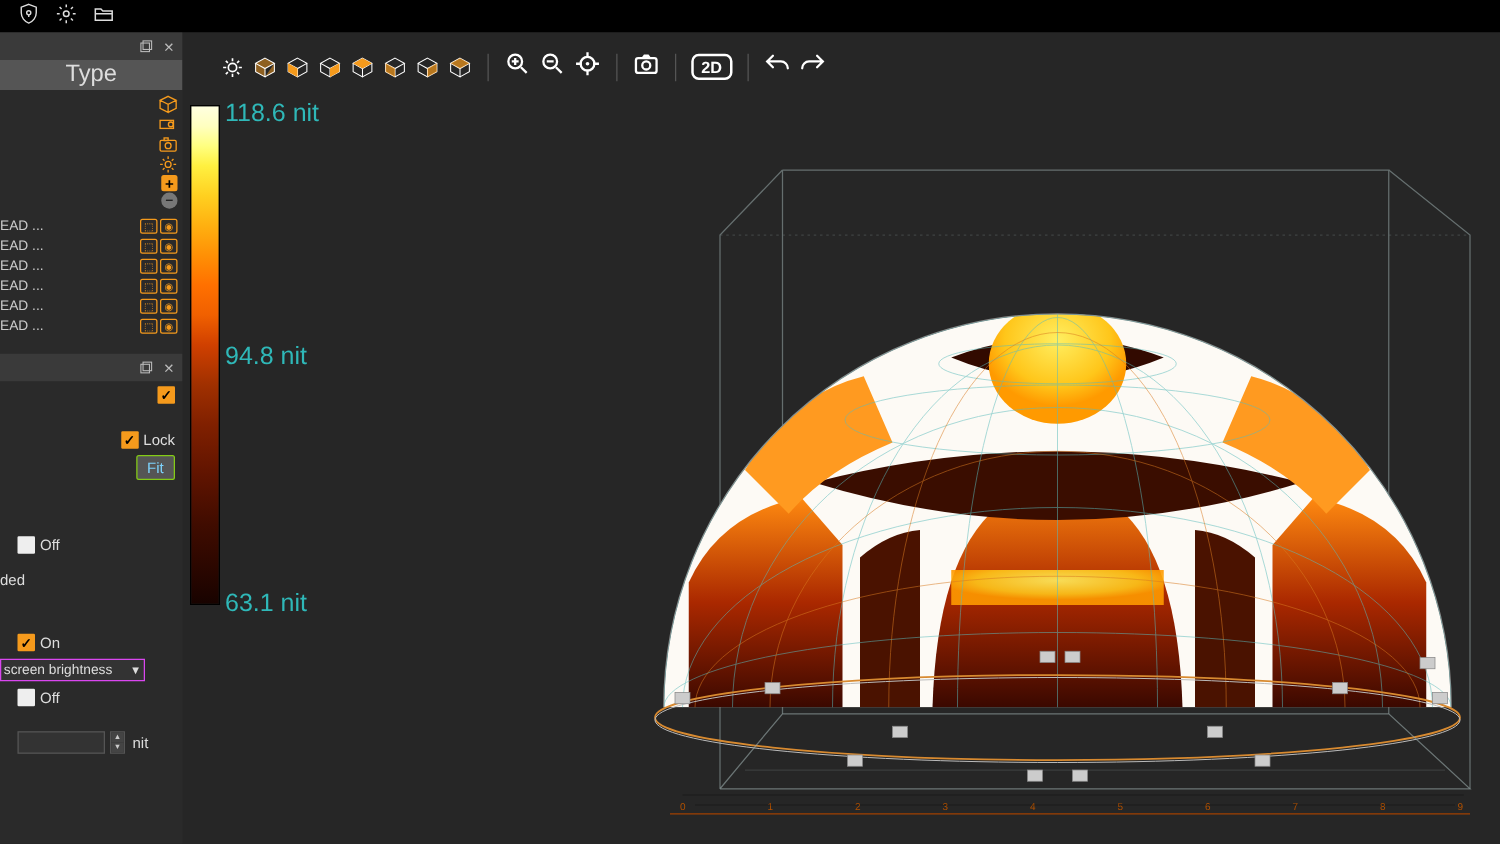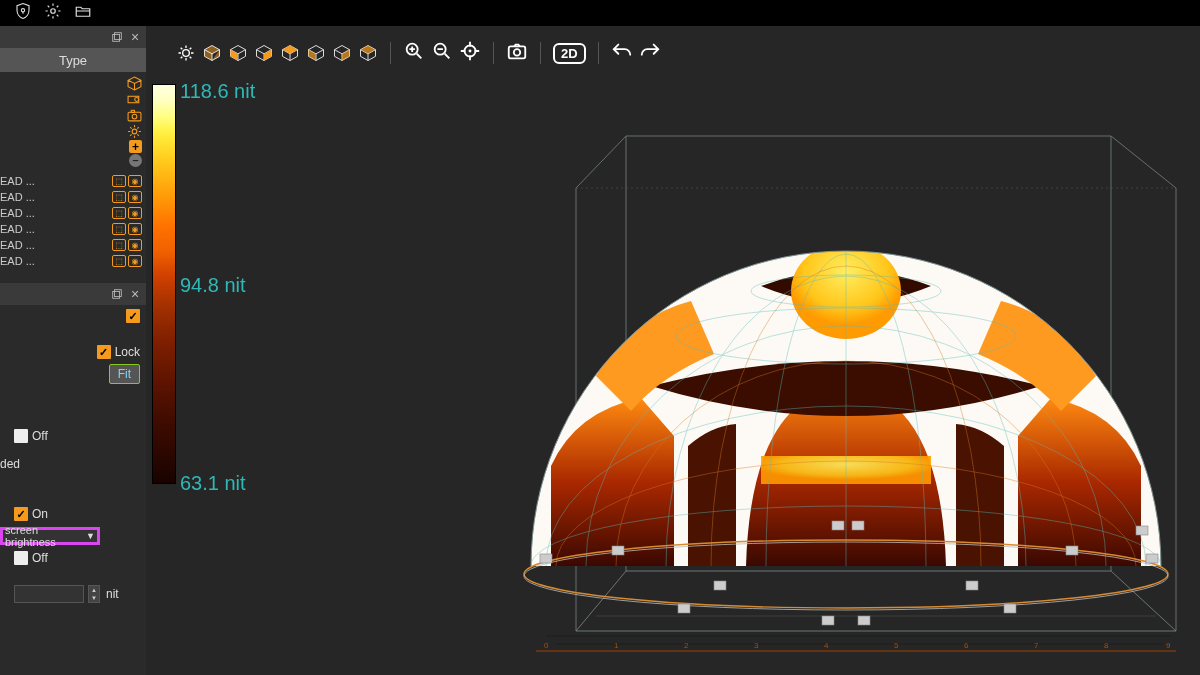--- a/index.html
+++ b/index.html
@@ -13,42 +13,42 @@
 
   
   .main { display: flex; height: calc(100% - 26px); }
   .left { width: 146px; background: #2a2a2a; display: flex; flex-direction: column; }
   .viewport { flex: 1; background: #262626; position: relative; }
 
   
   .panel-head { height: 22px; background: #3a3a3a; display: flex; align-items: center; justify-content: flex-end; padding: 0 4px; gap: 4px; font-size: 12px; color: #bbb; }
   .panel-head .dock, .panel-head .x { width: 14px; height: 14px; display: flex; align-items: center; justify-content: center; cursor: pointer; }
   .panel-head .x { font-size: 14px; }
-  .type-head { height: 24px; background: #555; display: flex; align-items: center; justify-content: center; color: #ddd; font-size: 13px; }
+  .type-head { height: 24px; background: #555; display: flex; align-items: center; justify-content: center; color: #ddd; font-size: 19px; }
 
   
   .type-icons { display: flex; flex-direction: column; align-items: flex-end; padding: 4px 4px 6px 0; gap: 1px; }
   .type-icons span { width: 15px; height: 15px; display: flex; align-items: center; justify-content: center; font-size: 13px; line-height: 1; color: #f59a1c; }
   .type-icons .plus { background: #f59a1c; color: #000; border-radius: 2px; font-size: 12px; font-weight: bold; width: 13px; height: 13px; }
   .type-icons .minus { background: #777; color: #222; border-radius: 7px; width: 13px; height: 13px; font-weight: bold; font-size: 11px; }
 
   
   .proj-list { display: flex; flex-direction: column; }
   .proj-row { height: 16px; display: flex; align-items: center; font-size: 11px; color: #ccc; padding-right: 4px; gap: 2px; }
   .proj-row .lbl { flex: 1; white-space: nowrap; overflow: hidden; }
   .proj-row .ic { width: 14px; height: 12px; border: 1px solid #f59a1c; border-radius: 2px; display: flex; align-items: center; justify-content: center; color: #f59a1c; font-size: 8px; }
 
   
   .props { display: flex; flex-direction: column; font-size: 12px; color: #ddd; }
   .row { display: flex; align-items: center; height: 22px; padding: 0 6px; gap: 4px; justify-content: flex-end; }
   .chk { width: 14px; height: 14px; background: #f59a1c; display: inline-flex; align-items: center; justify-content: center; color: #000; font-size: 11px; font-weight: bold; border-radius: 1px; }
   .chk.off { background: #eee; }
   .btn-fit { background: #555; border: 1px solid #84cc16; color: #7dd3fc; font-size: 12px; padding: 2px 8px; border-radius: 2px; cursor: pointer; }
   .row.left-al { justify-content: flex-start; padding-left: 14px; }
-  .sel { background: #333; border: 3px solid #d946ef; color: #ddd; font-size: 11px; height: 18px; width: 100px; display: flex; align-items: center; padding: 0 2px; justify-content: space-between; }
+  .sel { background: #333; border: 1px solid #d946ef; color: #ddd; font-size: 11px; height: 18px; width: 116px; display: flex; align-items: center; padding: 0 2px; justify-content: space-between; }
   .sel .arr { font-size: 9px; }
   .spacer6 { height: 6px; }
   .spacer14 { height: 14px; }
   .num { background: #333; border: 1px solid #555; width: 70px; height: 18px; font-size: 11px; color: #ddd; padding: 0 4px; display: flex; align-items: center; justify-content: flex-end; }
   .updn { width: 12px; height: 18px; display: flex; flex-direction: column; border: 1px solid #555; }
   .updn div { flex: 1; font-size: 6px; display: flex; align-items: center; justify-content: center; background: #444; color: #ccc; }
   .unit { font-size: 12px; color: #ddd; margin-left: 2px; }
 
   
   .vtb { position: absolute; top: 14px; left: 30px; display: flex; align-items: center; gap: 6px; }

